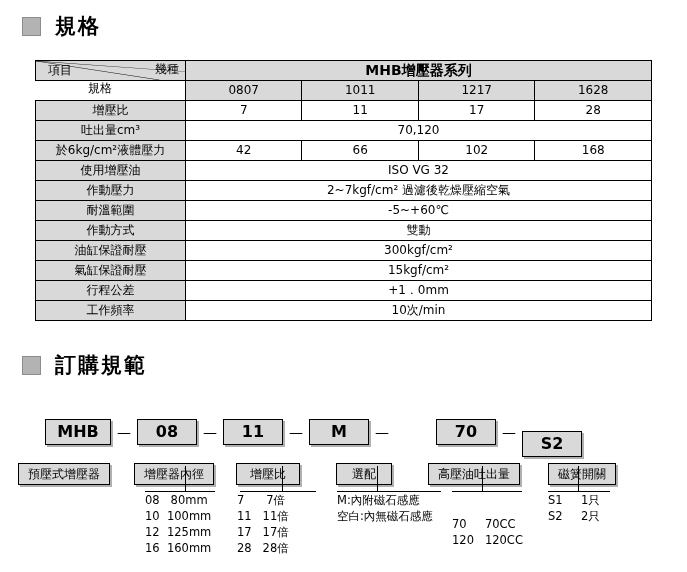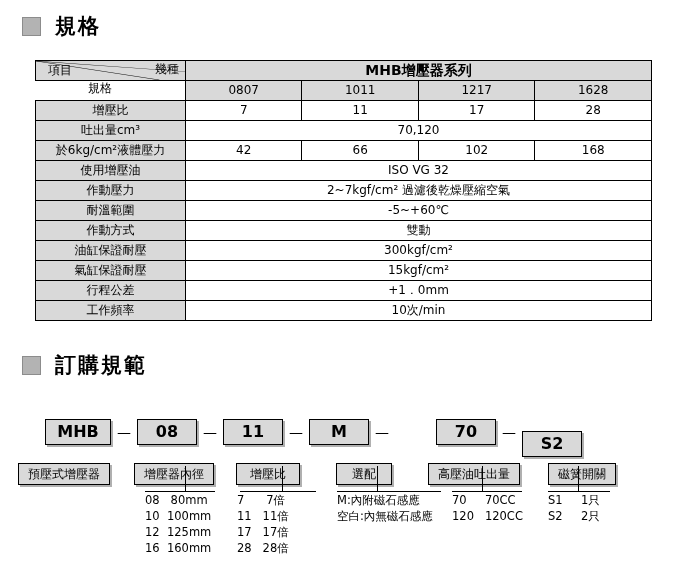--- a/index.html
+++ b/index.html
@@ -152,21 +152,21 @@
   .legend {
     position: absolute;
     top: 100px;
     font-size: 11.5px;
     line-height: 16px;
     white-space: pre;
   }
   .leg-a { left: 145px; }
   .leg-b { left: 237px; }
   .leg-c { left: 337px; }
-  .leg-d { left: 452px; }
+  .leg-d { left: 452px; margin-top: 24px; }
   .leg-e { left: 548px; }
 
   .connector {
     position: absolute;
     background: #000000;
   }
   .vline { width: 1px; }
   .hline { height: 1px; }
 </style>
 </head>

